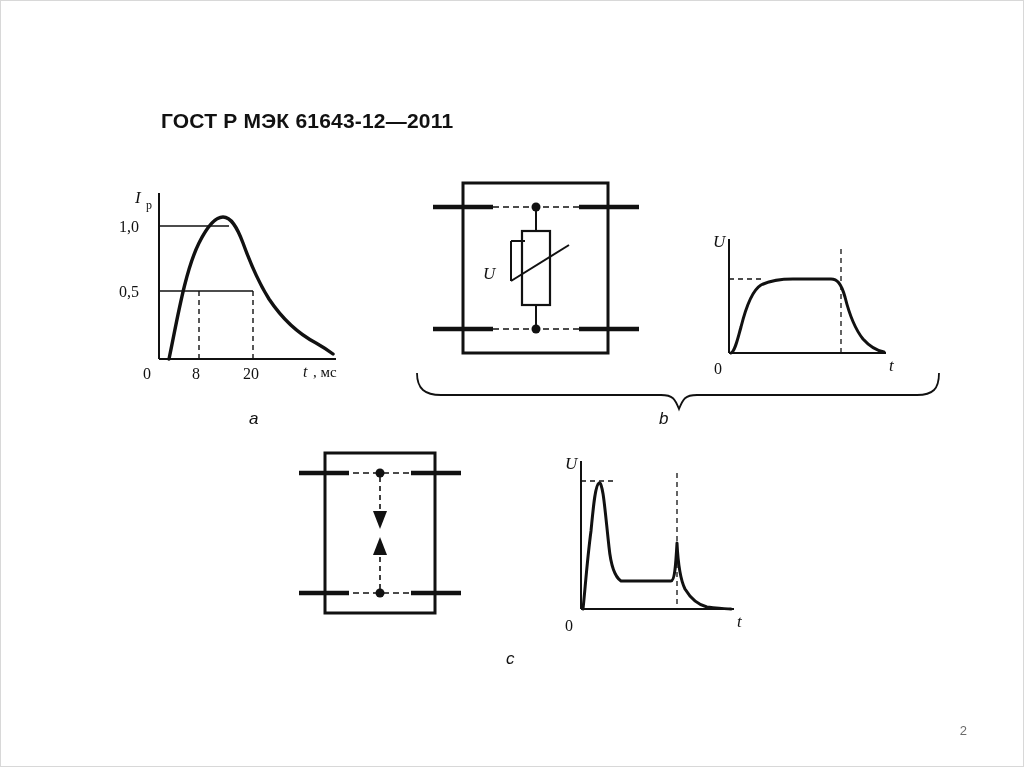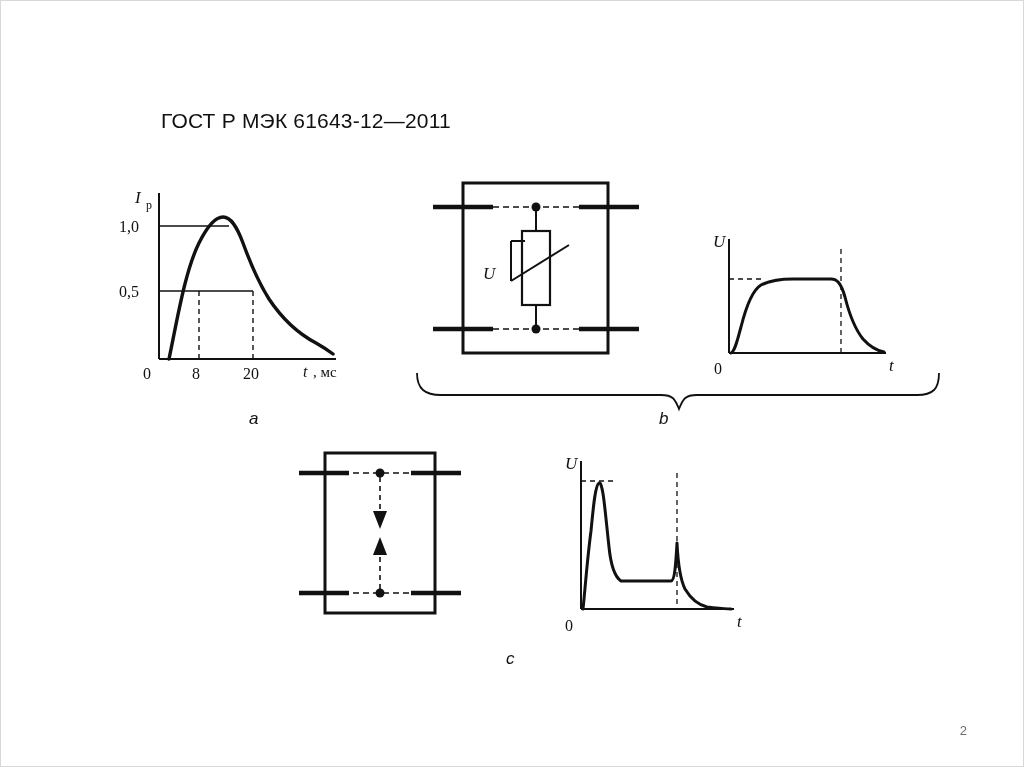--- a/index.html
+++ b/index.html
@@ -17,21 +17,21 @@
     background: #ffffff;
     box-sizing: border-box;
     border: 1px solid #d8d8d8;
     overflow: hidden;
   }
   .title {
     position: absolute;
     left: 160px;
     top: 108px;
     font-size: 21px;
-    font-weight: normal;
+    font-weight: bold;
     color: #111111;
     letter-spacing: 0.2px;
     white-space: nowrap;
   }
   .fig {
     position: absolute;
   }
   .caption {
     position: absolute;
     font-style: italic;

